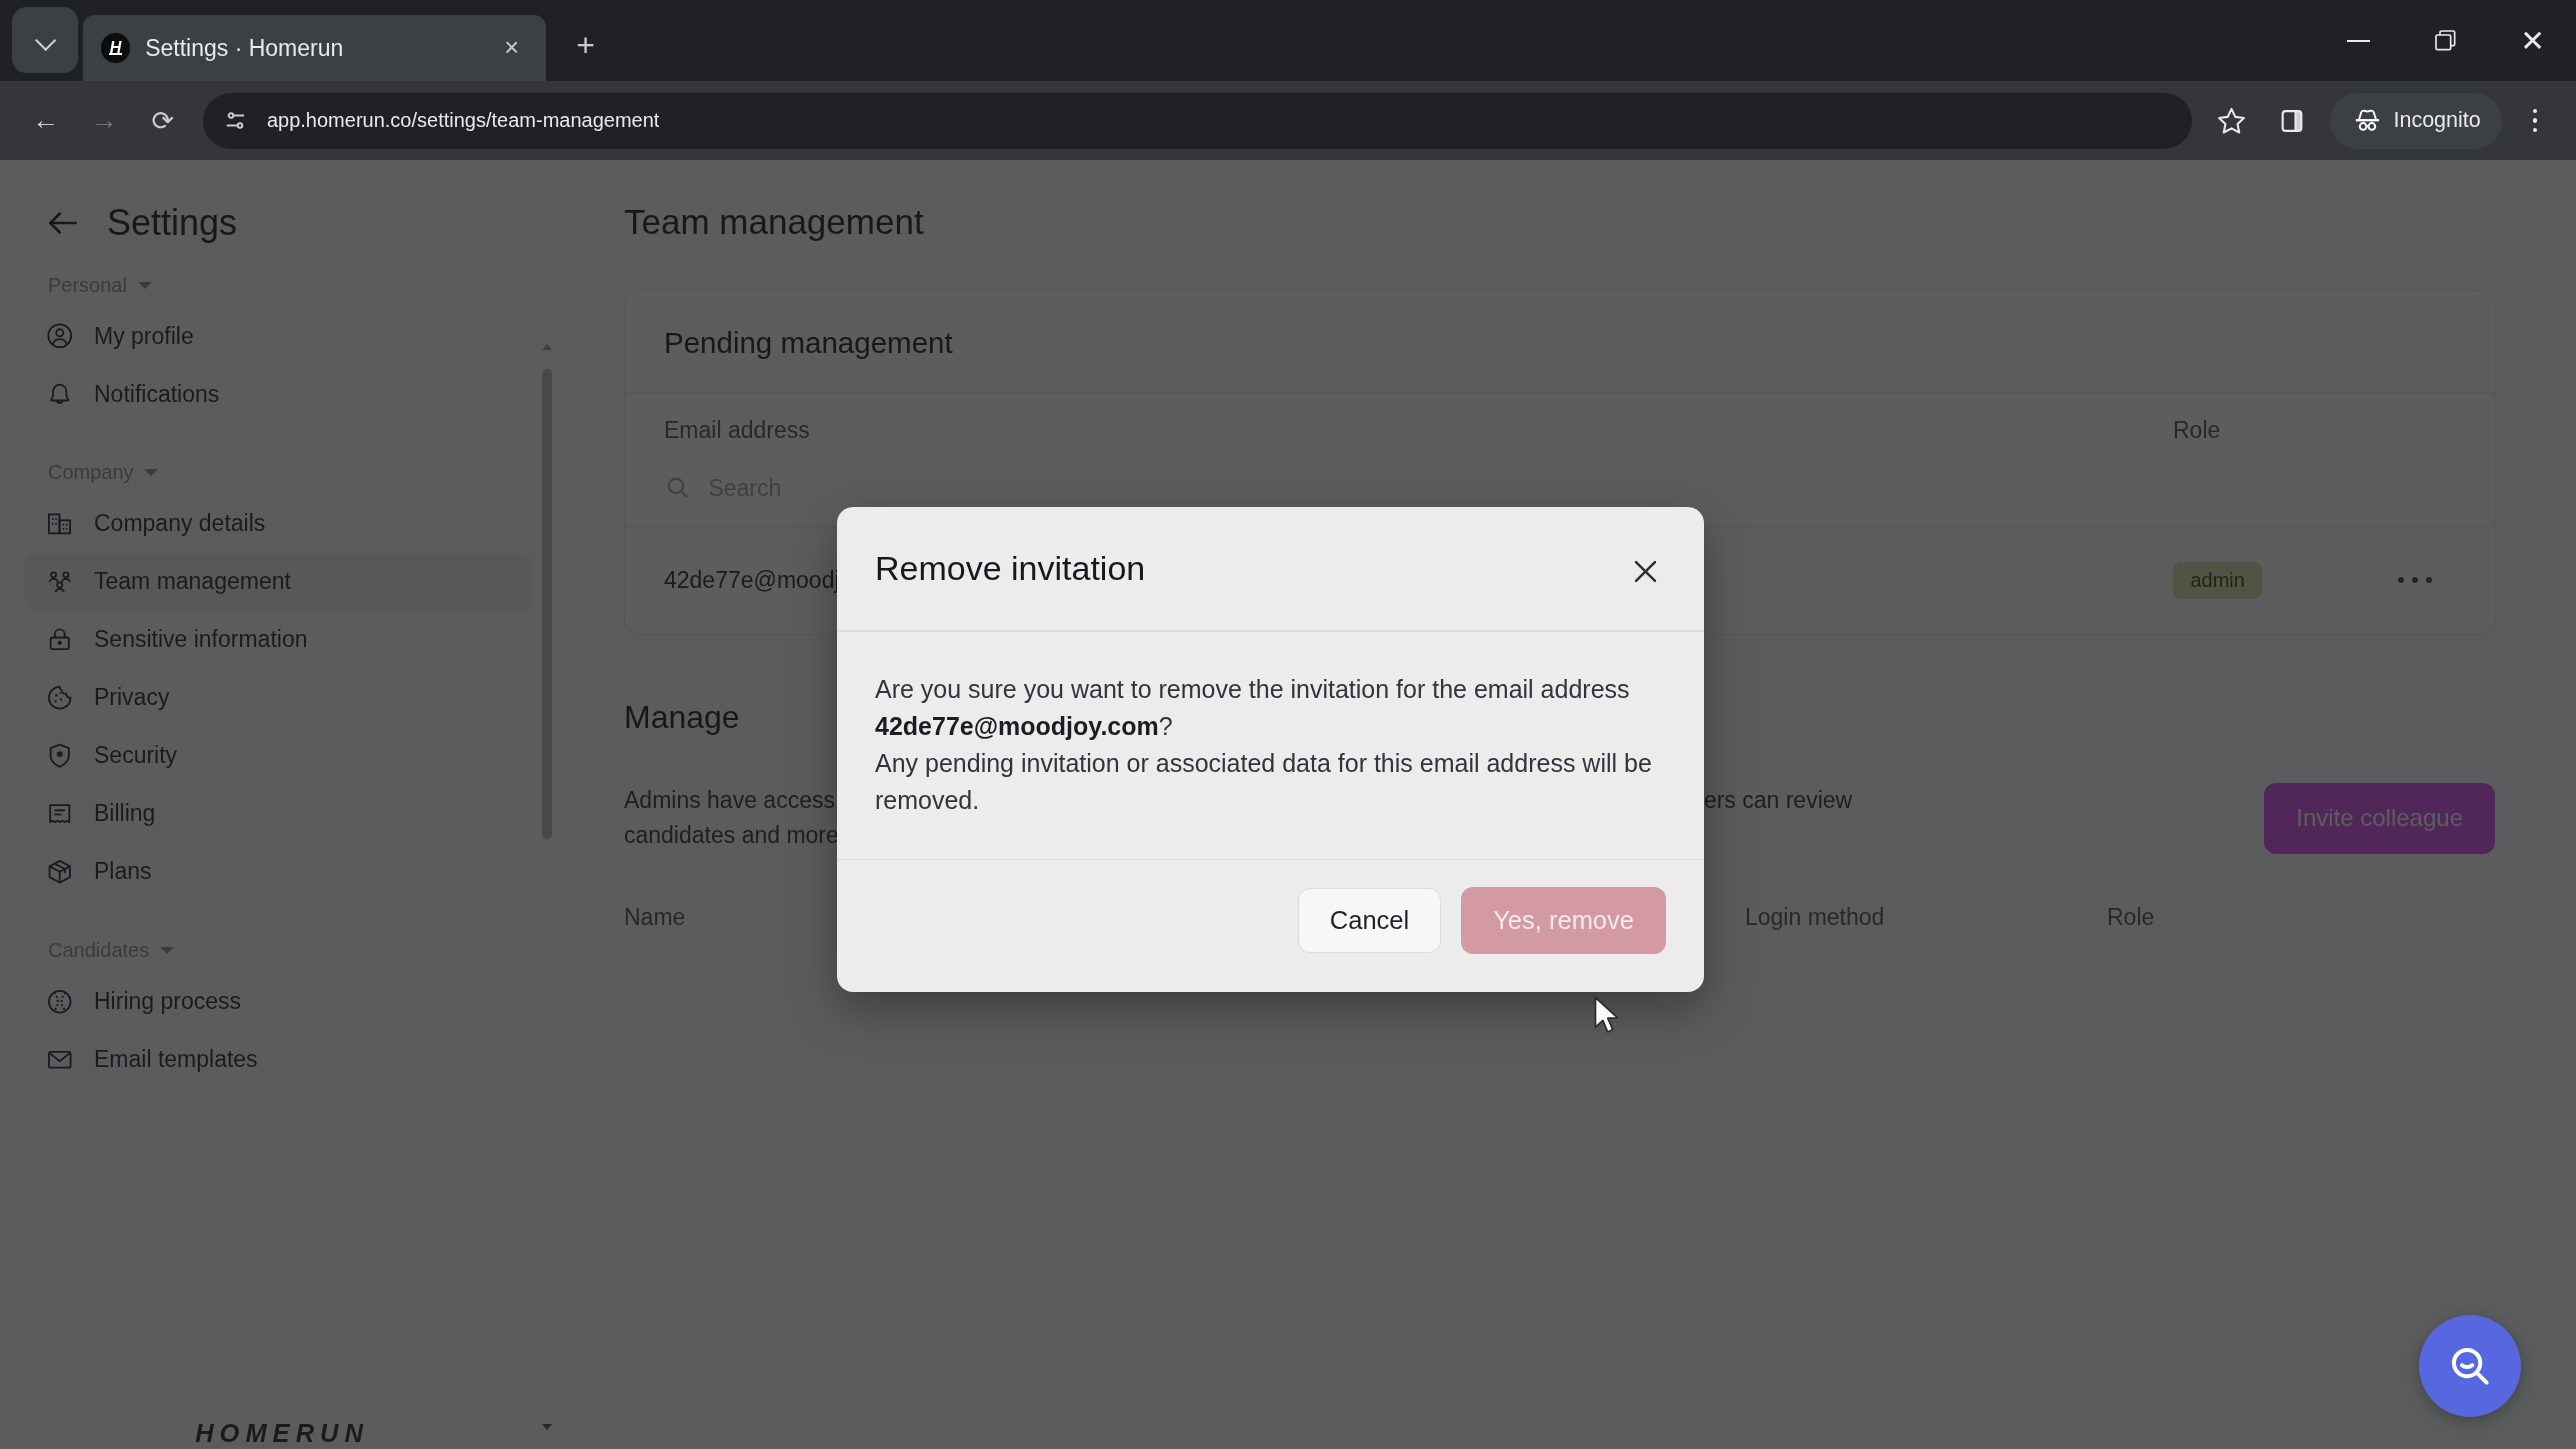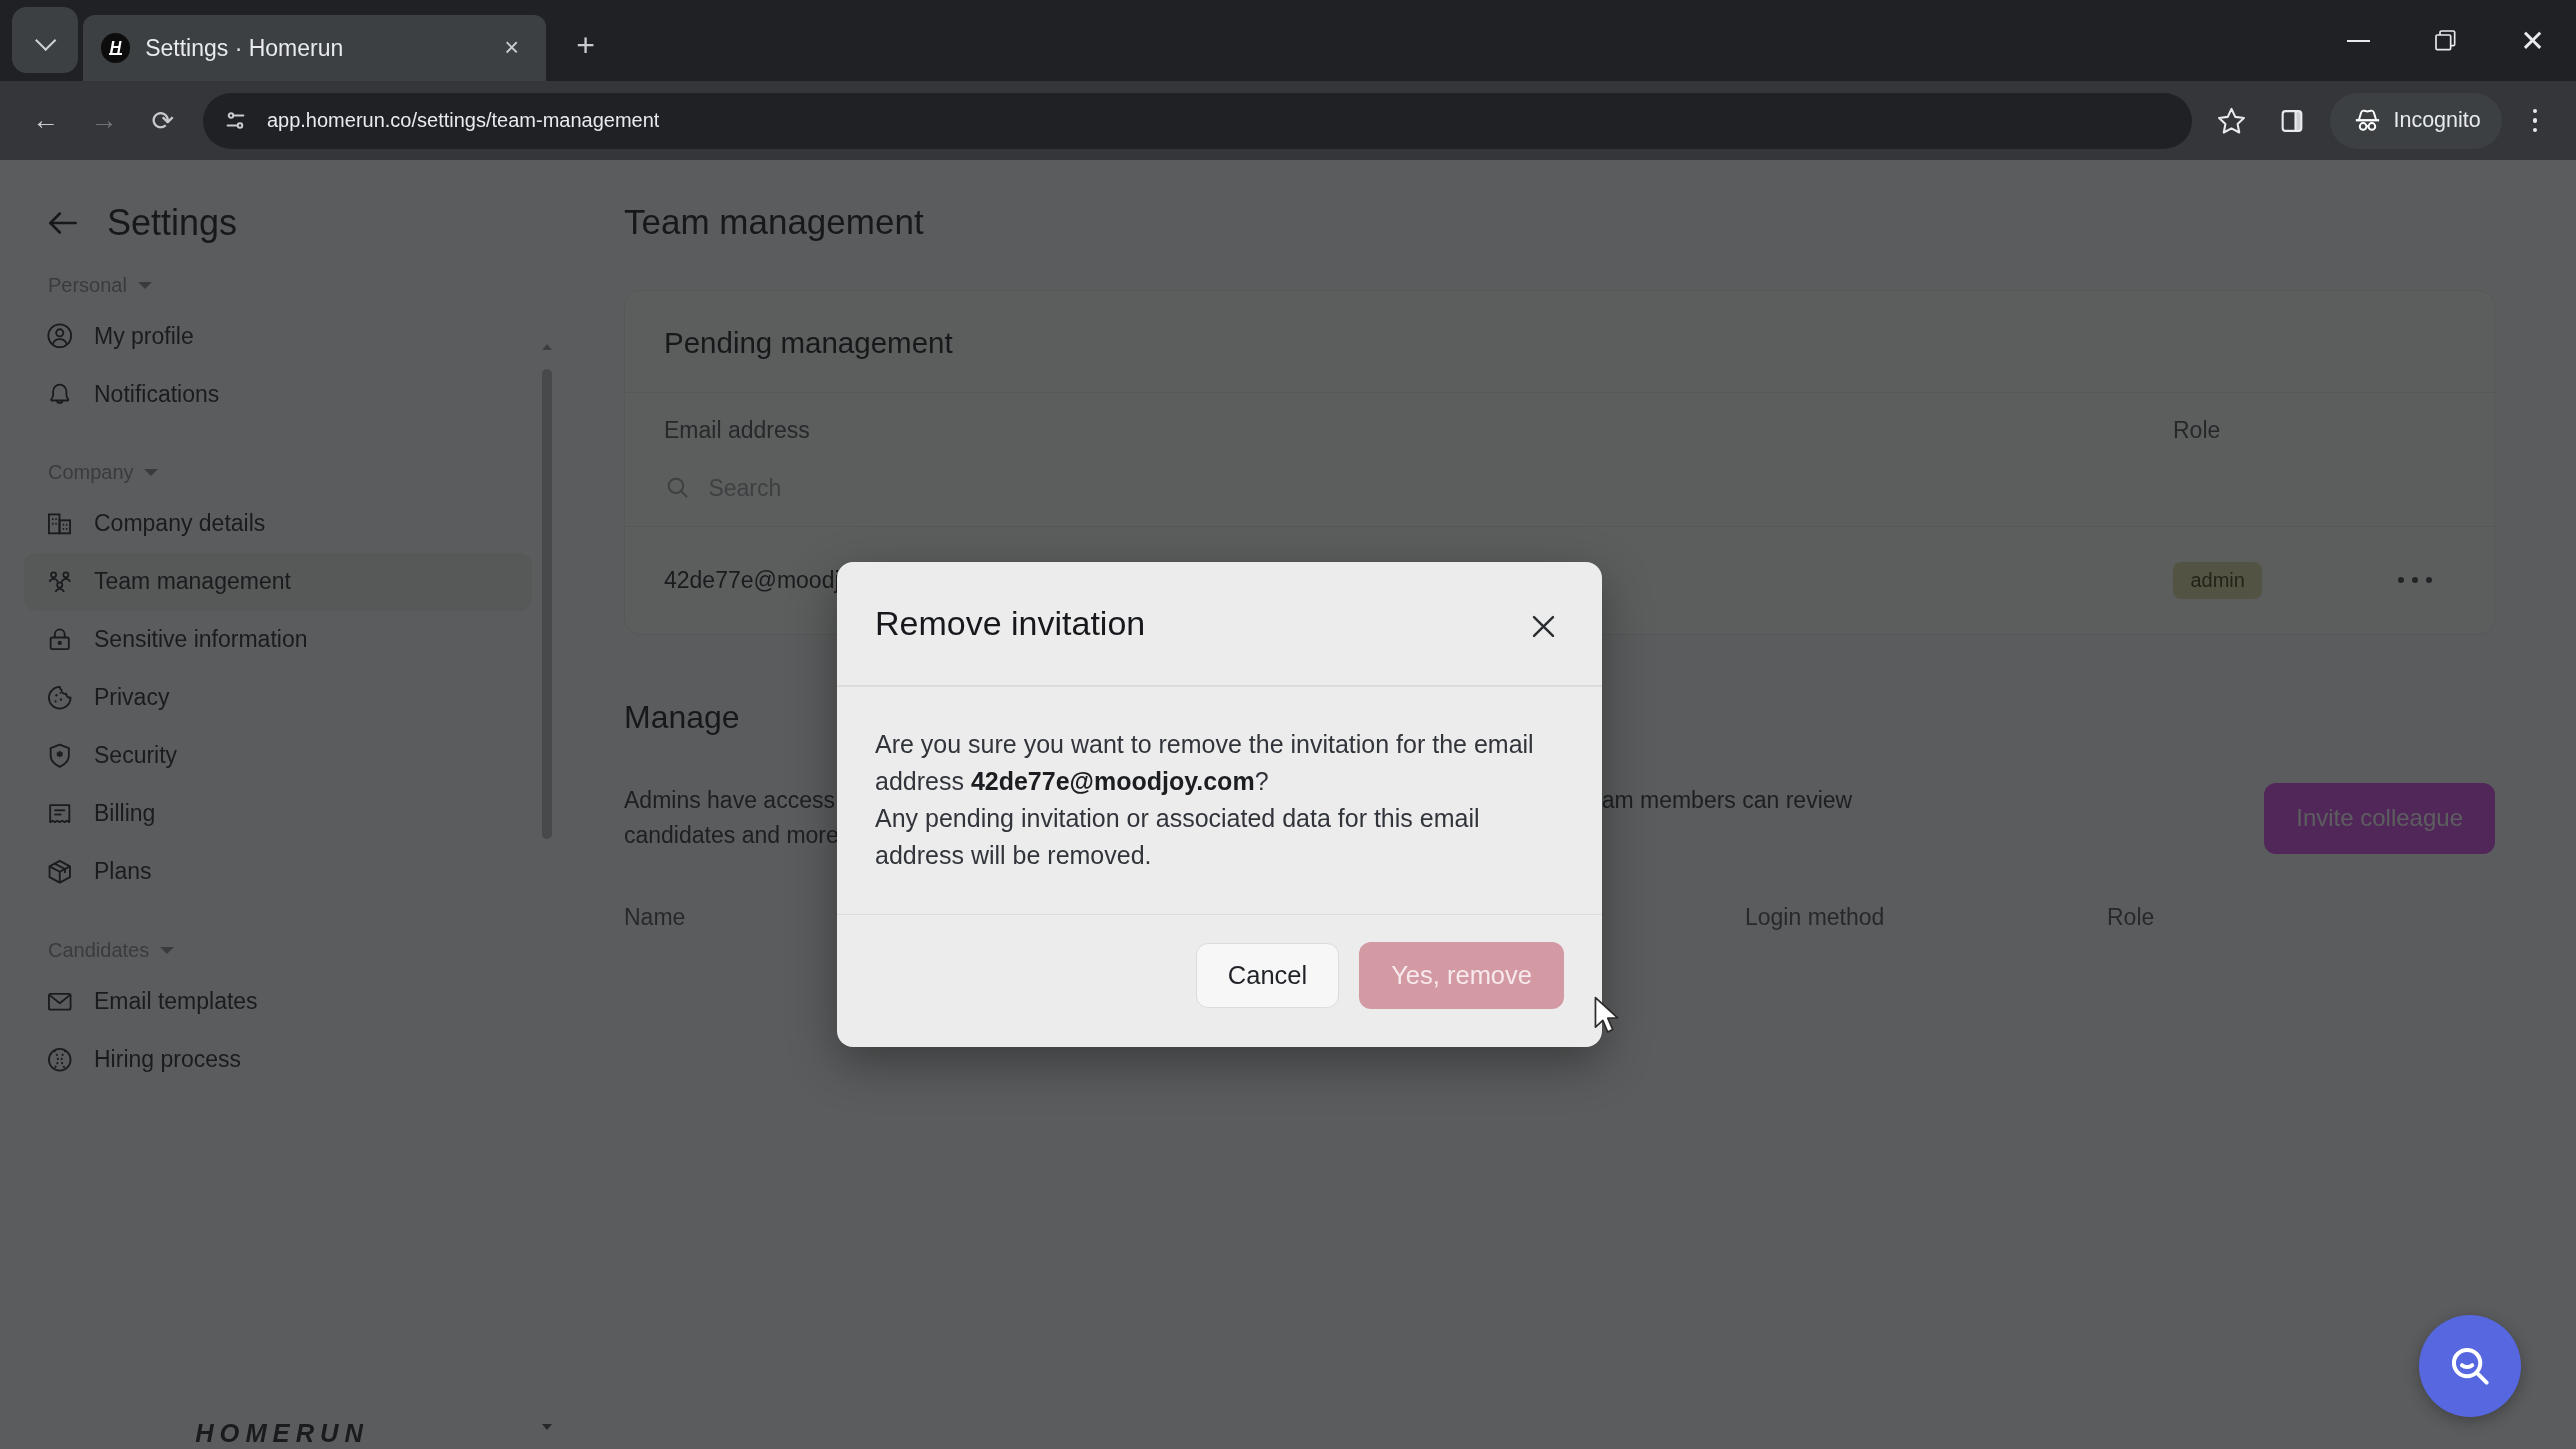--- a/index.html
+++ b/index.html
@@ -220,21 +220,21 @@
     display: flex; align-items: center; justify-content: center;
     box-shadow: 0 4px 14.8px rgba(0,0,0,0.28); cursor: pointer;
   }
 
   
   .overlay {
     position: absolute; top: 160px; left: 0; width: 2576px; height: 1289px;
     background: rgba(23,24,26,0.70);
   }
   .modal {
-    position: absolute; left: 837px; top: 562px; width: 765px;
+    position: absolute; left: 837px; top: 507px; width: 867px;
     background: #ececec; border-radius: 16px; overflow: hidden;
     box-shadow: 0 16px 47px rgba(0,0,0,0.35);
   }
   .modal-head {
     display: flex; align-items: flex-start; justify-content: space-between;
     padding: 42px 38px 38px 38px;
   }
   .modal-title { font-size: 34px; color: #16181c; font-weight: 400; }
   .modal-close {
     width: 42px; height: 42px; display: flex; align-items: center; justify-content: center;
@@ -472,35 +472,35 @@
           </div>
 
           <div class="sb-gap"></div>
 
           <div class="sb-group-label">
             <span>Candidates</span>
             <span class="caret-dn"></span>
           </div>
           <div class="sb-item">
             <span class="sb-icon">
+              <svg width="29.5" height="29.5" viewBox="0 0 24 24" fill="none" stroke="#1f2227" stroke-width="1.5">
+                <circle cx="12" cy="12" r="8.8"></circle>
+                <path d="M7.2 4.6 a10 10 0 0 1 0 14.8 M16.8 4.6 a10 10 0 0 0 0 14.8" stroke-dasharray="1.6 1.8"></path>
+              </svg>
+            </span>
+            <span class="sb-item-label">Hiring process</span>
+          </div>
+          <div class="sb-item">
+            <span class="sb-icon">
               <svg width="29.5" height="29.5" viewBox="0 0 24 24" fill="none" stroke="#1f2227" stroke-width="1.5" stroke-linejoin="round">
                 <rect x="3.2" y="5.6" width="17.6" height="12.8" rx="1.4"></rect>
                 <polyline points="3.8,6.6 12,13.2 20.2,6.6"></polyline>
               </svg>
             </span>
             <span class="sb-item-label">Email templates</span>
-          </div>
-          <div class="sb-item">
-            <span class="sb-icon">
-              <svg width="29.5" height="29.5" viewBox="0 0 24 24" fill="none" stroke="#1f2227" stroke-width="1.5">
-                <circle cx="12" cy="12" r="8.8"></circle>
-                <path d="M7.2 4.6 a10 10 0 0 1 0 14.8 M16.8 4.6 a10 10 0 0 0 0 14.8" stroke-dasharray="1.6 1.8"></path>
-              </svg>
-            </span>
-            <span class="sb-item-label">Hiring process</span>
           </div>
         </div>
 
         <div class="sb-scrollbar">
           <div class="sb-track-arrow" style="top:0">
             <div style="width:0;height:0;border-left:5.4px solid transparent;border-right:5.4px solid transparent;border-bottom:6.7px solid #9b9b99;"></div>
           </div>
           <div class="sb-thumb"></div>
           <div class="sb-track-arrow" style="top:1080px">
             <div style="width:0;height:0;border-left:5.4px solid transparent;border-right:5.4px solid transparent;border-top:6.7px solid #4a4a48;"></div>

